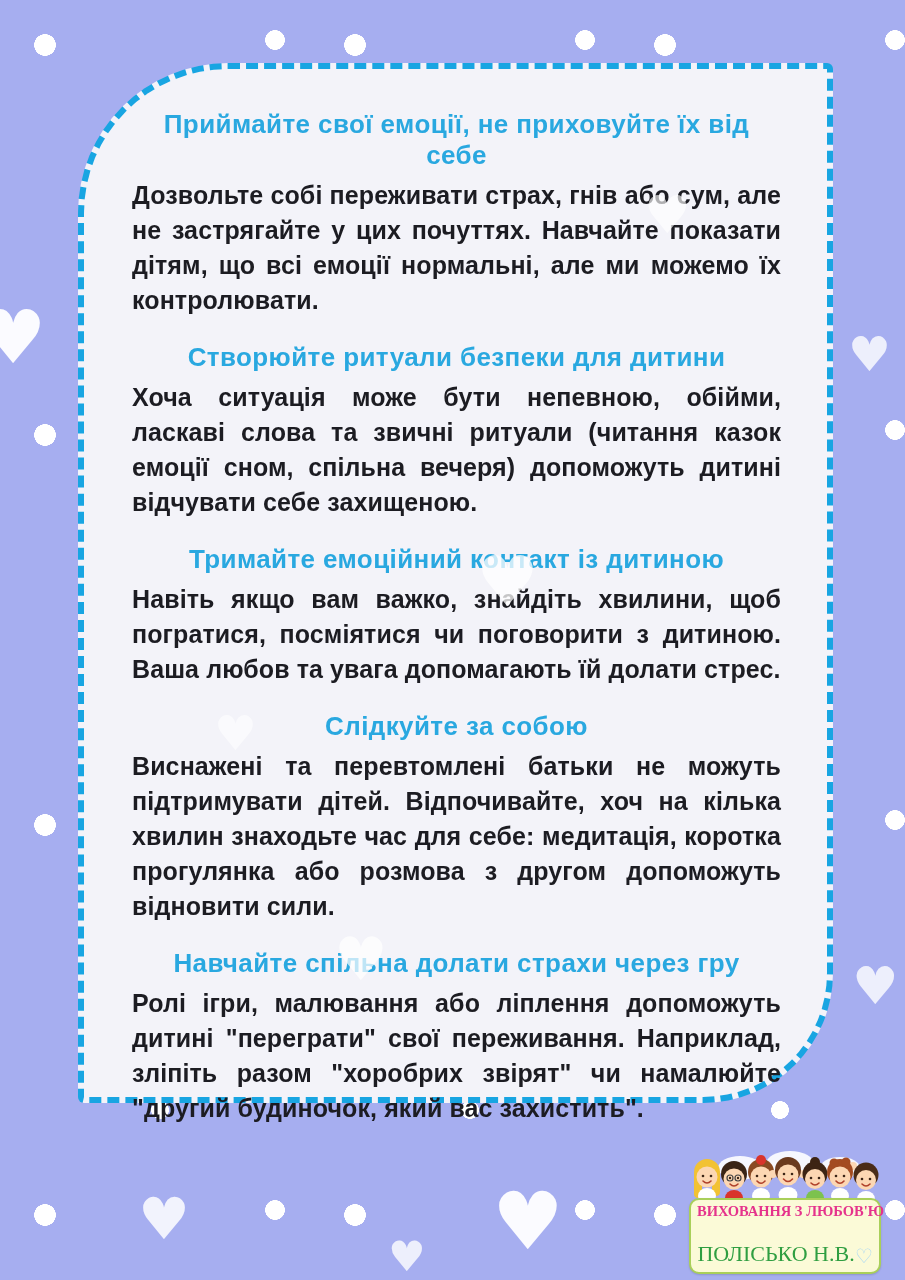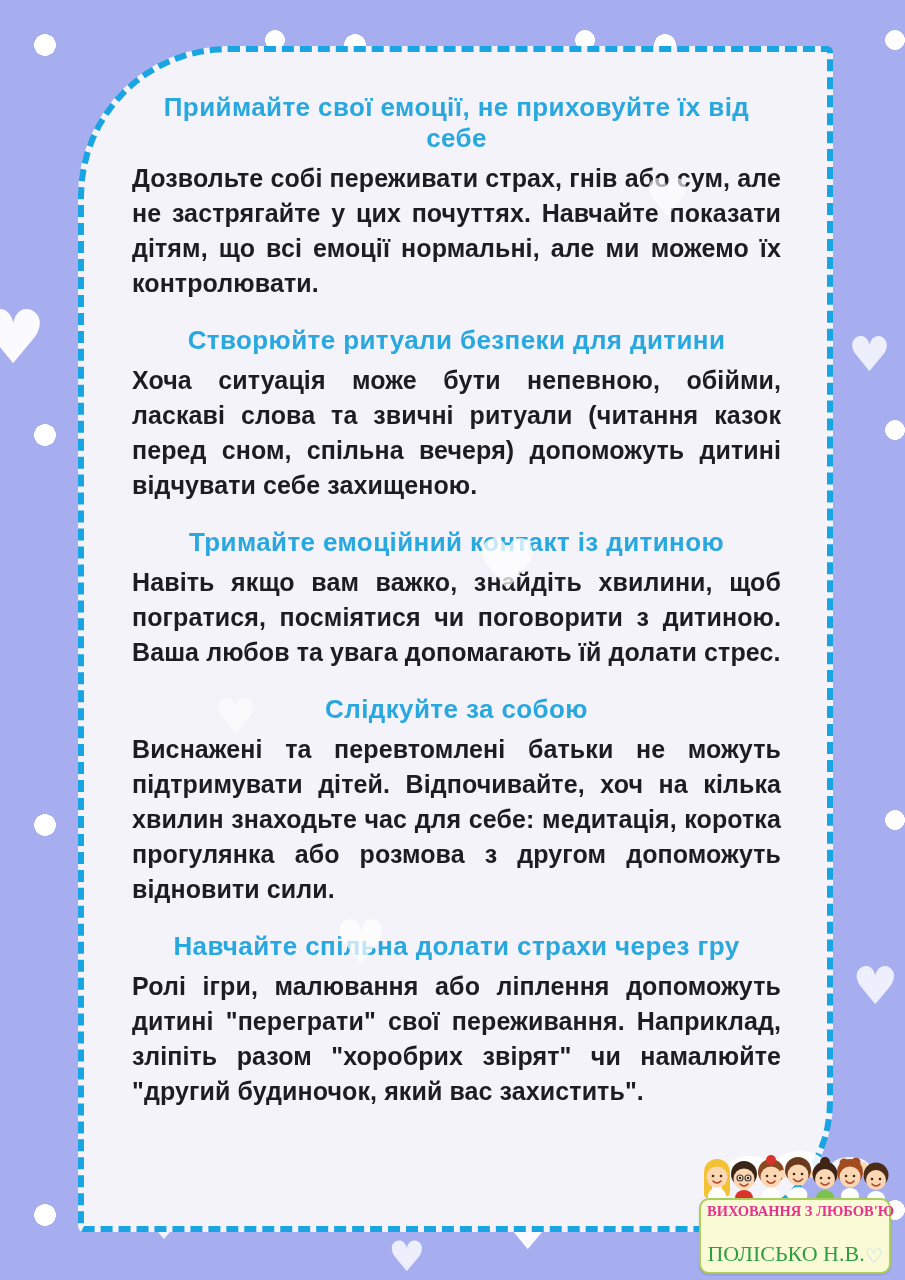--- a/index.html
+++ b/index.html
@@ -33,22 +33,22 @@
     overflow:hidden;
   }
   .heart{position:absolute;line-height:1;pointer-events:none;}
   .heart::before{
     content:"\2665";
     font-family:"DejaVu Sans",sans-serif;
     display:block;
   }
   .card{
     position:absolute;
-    left:78px;top:46px;
-    width:755px;height:1186px;
+    left:78px;top:63px;
+    width:755px;height:1040px;
     background:var(--card-background);
     border:6px dashed var(--border);
     border-radius:150px 6px 130px 6px;
     padding:40px 46px 0 48px;
   }
   .section{margin-bottom:24px;}
   .section h2{
     color:var(--heading);
     font-size:26px;
     font-weight:700;
@@ -59,21 +59,21 @@
   .section p{
     color:var(--body-text);
     font-size:25px;
     font-weight:700;
     line-height:35px;
     text-align:justify;
     letter-spacing:.1px;
   }
   .logo{
     position:absolute;
-    right:14px;bottom:6px;
+    right:24px;bottom:6px;
     width:192px;
     text-align:center;
   }
   .logo-kids{display:block;margin:0 auto -8px auto;}
   .logo-banner{
     position:relative;
     background:var(--logo-banner);
     border:2px solid #a9cf5a;
     border-radius:10px;
     padding:3px 6px 4px 6px;
@@ -120,21 +120,21 @@
     <span class="heart" style="left:560px;top:120px;font-size:52px;color:rgba(255,255,255,.65);"></span>
     <span class="heart" style="left:130px;top:640px;font-size:48px;color:rgba(255,255,255,.6);"></span>
 
     <div class="section">
       <h2>Приймайте свої емоції, не приховуйте їх від себе</h2>
       <p>Дозвольте собі переживати страх, гнів або сум, але не застрягайте у цих почуттях. Навчайте показати дітям, що всі емоції нормальні, але ми можемо їх контролювати.</p>
     </div>
 
     <div class="section">
       <h2>Створюйте ритуали безпеки для дитини</h2>
-      <p>Хоча ситуація може бути непевною, обійми, ласкаві слова та звичні ритуали (читання казок перед сном, спільна вечеря) допоможуть дитині відчувати себе захищеною.</p>
+      <p>Хоча ситуація може бути непевною, обійми, ласкаві слова та звичні ритуали (читання казок емоції сном, спільна вечеря) допоможуть дитині відчувати себе захищеною.</p>
     </div>
 
 
     <div class="section">
       <h2>Тримайте емоційний контакт із дитиною</h2>
       <p>Навіть якщо вам важко, знайдіть хвилини, щоб погратися, посміятися чи поговорити з дитиною. Ваша любов та увага допомагають їй долати стрес.</p>
     </div>
 
     <div class="section">
       <h2>Слідкуйте за собою</h2>

